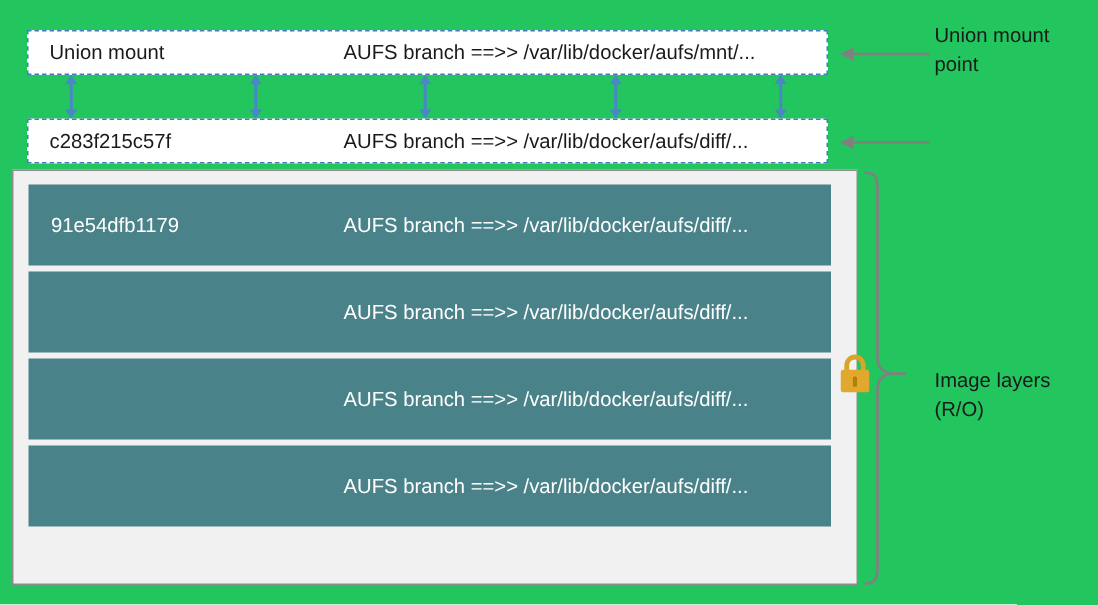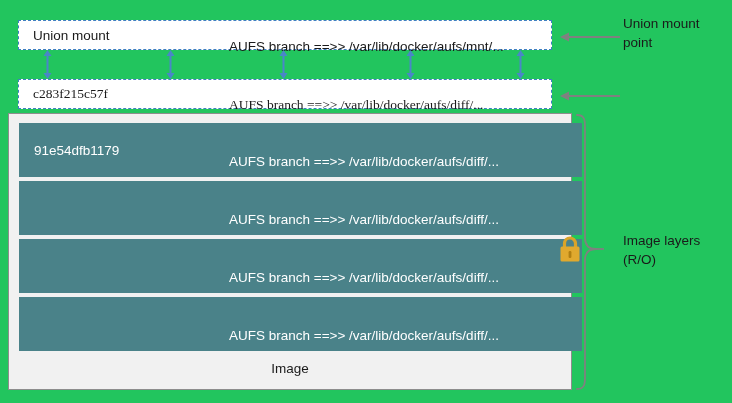--- a/index.html
+++ b/index.html
@@ -23,40 +23,39 @@
   .dashed-box {
     position: absolute;
     left: 18px;
     width: 534px;
     height: 30px;
     box-sizing: border-box;
     border: 1.6px dashed #3f7fc1;
     background: #ffffff;
   }
   #union-mount-box { top: 20px; }
-  #container-layer-box { top: 79px; font-family: Liberation Serif, serif; }
+  #container-layer-box { top: 79px; }
 
   .row-id {
     position: absolute;
     left: 14px;
     top: 50%;
     transform: translateY(-50%);
     font-size: 13.5px;
     color: #1a1a1a;
     white-space: nowrap;
   }
   .row-path {
     position: absolute;
     left: 210px;
     top: 50%;
     transform: translateY(-50%);
     font-size: 13.5px;
     color: #1a1a1a;
     white-space: nowrap;
-    margin-top: 11px;
   }
 
   
   .dbl-arrow {
     position: absolute;
     top: 50px;
     width: 11px;
     height: 29px;
   }
 
@@ -70,21 +69,20 @@
     box-sizing: border-box;
     border: 1.4px solid #8d8d8d;
     background: #f1f1f1;
   }
   .layer-bar {
     position: absolute;
     left: 10px;
     width: 535px;
     height: 54px;
     background: #4a8289;
-    padding-left: 28px;
   }
   .layer-bar .row-id,
   .layer-bar .row-path {
     color: #ffffff;
     font-size: 13.5px;
   }
   .layer-bar .row-id { left: 15px; }
   .layer-bar .row-path { left: 210px; }
 
   #image-caption {
@@ -114,21 +112,21 @@
   .callout-label {
     position: absolute;
     left: 623px;
     font-size: 13.5px;
     line-height: 19px;
     color: #1a1a1a;
     white-space: pre-line;
   }
   #label-union-mount-point { top: 14px; }
   #label-container-layer   { top: 76px; }
-  #label-image-layers      { top: 231px; }
+  #label-image-layers      { top: 244px; }
 
   #brace-image-layers {
     position: absolute;
     left: 574px;
     top: 113px;
     width: 30px;
     height: 278px;
   }
 </style>
 </head>
@@ -194,21 +192,20 @@
     </div>
 
     <div class="layer-bar" style="top:125px">
       <span class="row-path">AUFS branch ==&gt;&gt; /var/lib/docker/aufs/diff/...</span>
     </div>
 
     <div class="layer-bar" style="top:183px">
       <span class="row-path">AUFS branch ==&gt;&gt; /var/lib/docker/aufs/diff/...</span>
     </div>
 
-    <div id="image-caption">Image</div>
   </div>
 
   <div id="lock-icon">
     <svg width="28" height="32" viewBox="0 0 28 32">
       <path d="M8.5 13 V9.5 a5.5 5.5 0 0 1 11 0 V13" stroke="#d9a428" stroke-width="3.2" fill="none"></path>
       <rect x="4.5" y="12.5" width="19" height="15" rx="1.5" fill="#e0a92e"></rect>
       <rect x="12.6" y="17" width="2.8" height="7" rx="1.2" fill="#b07f12"></rect>
     </svg>
   </div>
 

